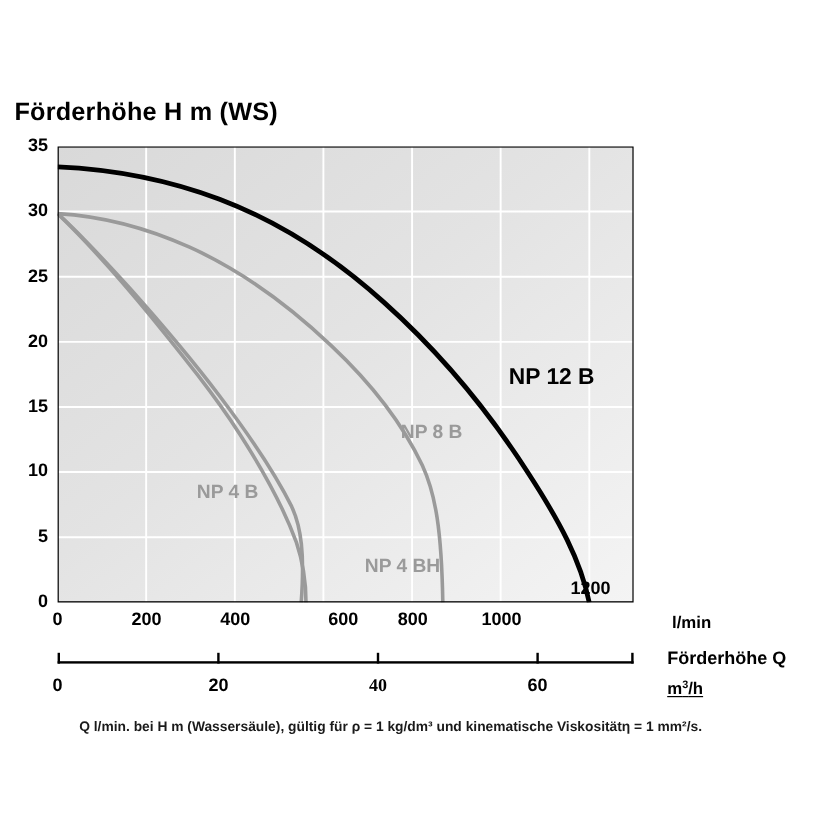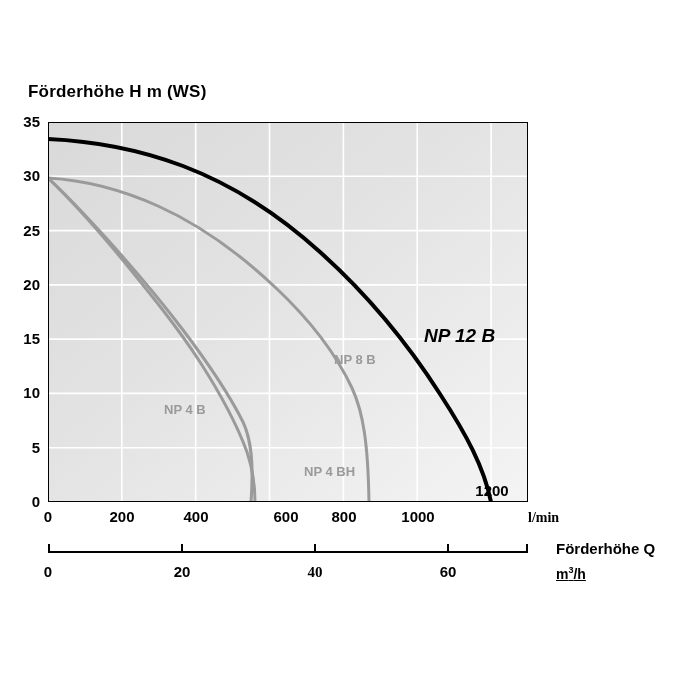--- a/index.html
+++ b/index.html
@@ -14,23 +14,23 @@
     color: #000000;
     overflow: hidden;
   }
   #stage {
     position: relative;
     width: 700px;
     height: 700px;
   }
   .ylabel-title {
     position: absolute;
-    left: 28px;
+    left: 12px;
     top: 82px;
-    font-size: 17px;
+    font-size: 21px;
     font-weight: bold;
     letter-spacing: 0.2px;
     white-space: nowrap;
   }
   #plot-wrap {
     position: absolute;
     left: 48px;
     top: 122px;
     width: 488px;
     height: 380px;
@@ -65,21 +65,21 @@
     font-size: 15px;
     font-weight: bold;
     white-space: nowrap;
   }
   .curve-label {
     position: absolute;
     font-weight: bold;
     white-space: nowrap;
   }
   .lab-dark { color: #000000; font-size: 19px; }
-  .lab-gray { color: #9a9a9a; font-size: 13px; }
+  .lab-gray { color: #9a9a9a; font-size: 16px; }
   .footnote {
     position: absolute;
     font-size: 11.5px;
     line-height: 16px;
     font-weight: bold;
     color: #1a1a1a;
     white-space: nowrap;
   }
   .axis2-line {
     position: absolute;
@@ -132,47 +132,48 @@
 
     <div class="ytick" style="left:-52px; top:-7px;">35</div>
     <div class="ytick" style="left:-52px; top:47px;">30</div>
     <div class="ytick" style="left:-52px; top:102px;">25</div>
     <div class="ytick" style="left:-52px; top:156px;">20</div>
     <div class="ytick" style="left:-52px; top:210px;">15</div>
     <div class="ytick" style="left:-52px; top:264px;">10</div>
     <div class="ytick" style="left:-52px; top:319px;">5</div>
     <div class="ytick" style="left:-52px; top:373px;">0</div>
 
-    <div class="curve-label lab-dark" style="left:376px; top:203px;font-style:italic;">NP 12 B</div>
+    <div class="curve-label lab-dark" style="left:376px; top:182px;">NP 12 B</div>
     <div class="curve-label lab-gray" style="left:286px; top:230px;">NP 8 B</div>
     <div class="curve-label lab-gray" style="left:116px; top:280px;">NP 4 B</div>
     <div class="curve-label lab-gray" style="left:256px; top:342px;">NP 4 BH</div>
   </div>
 
   <div class="xtick" style="left:18px; top:510px;">0</div>
   <div class="xtick" style="left:92px; top:510px;text-align:center;">200</div>
   <div class="xtick" style="left:166px; top:510px;">400</div>
   <div class="xtick" style="left:256px; top:510px;">600</div>
   <div class="xtick" style="left:314px; top:510px;">800</div>
   <div class="xtick" style="left:388px; top:510px;text-align:center;">1000</div>
   <div class="xtick" style="left:462px; top:484px;">1200</div>
 
-  <div class="axis-unit" style="left:528px; top:510px;font-family:Liberation Serif, serif;">l/min</div>
+  <div class="axis-unit" style="left:560px; top:510px;">l/min</div>
 
   <div class="axis2-line" style="left:48px; top:551px; width:480px; height:2px;"></div>
   <div class="axis2-line" style="left:48px; top:544px; width:2px; height:9px;"></div>
   <div class="axis2-line" style="left:181px; top:544px; width:2px; height:9px;"></div>
   <div class="axis2-line" style="left:314px; top:544px; width:2px; height:9px;"></div>
   <div class="axis2-line" style="left:447px; top:544px; width:2px; height:9px;"></div>
   <div class="axis2-line" style="left:526px; top:544px; width:2px; height:9px;"></div>
 
   <div class="xtick" style="left:18px; top:565px;">0</div>
   <div class="xtick" style="left:152px; top:565px;">20</div>
   <div class="xtick" style="left:285px; top:565px;font-family:Liberation Serif, serif;">40</div>
   <div class="xtick" style="left:418px; top:565px;">60</div>
 
   <div class="axis-title" style="left:556px; top:540px;">Förderhöhe Q</div>
   <div class="axis-unit" style="left:556px; top:565px;text-decoration:underline;">
     <span>m</span><sup style="font-size:9px;">3</sup><span>/h</span>
   </div>
 
+  <div class="footnote" style="left:66px; top:598px;">Q l/min. bei H m (Wassersäule), gültig für ρ = 1 kg/dm³ und kinematische Viskositätη = 1 mm²/s.</div>
 
 </div>
 
 </body></html>

